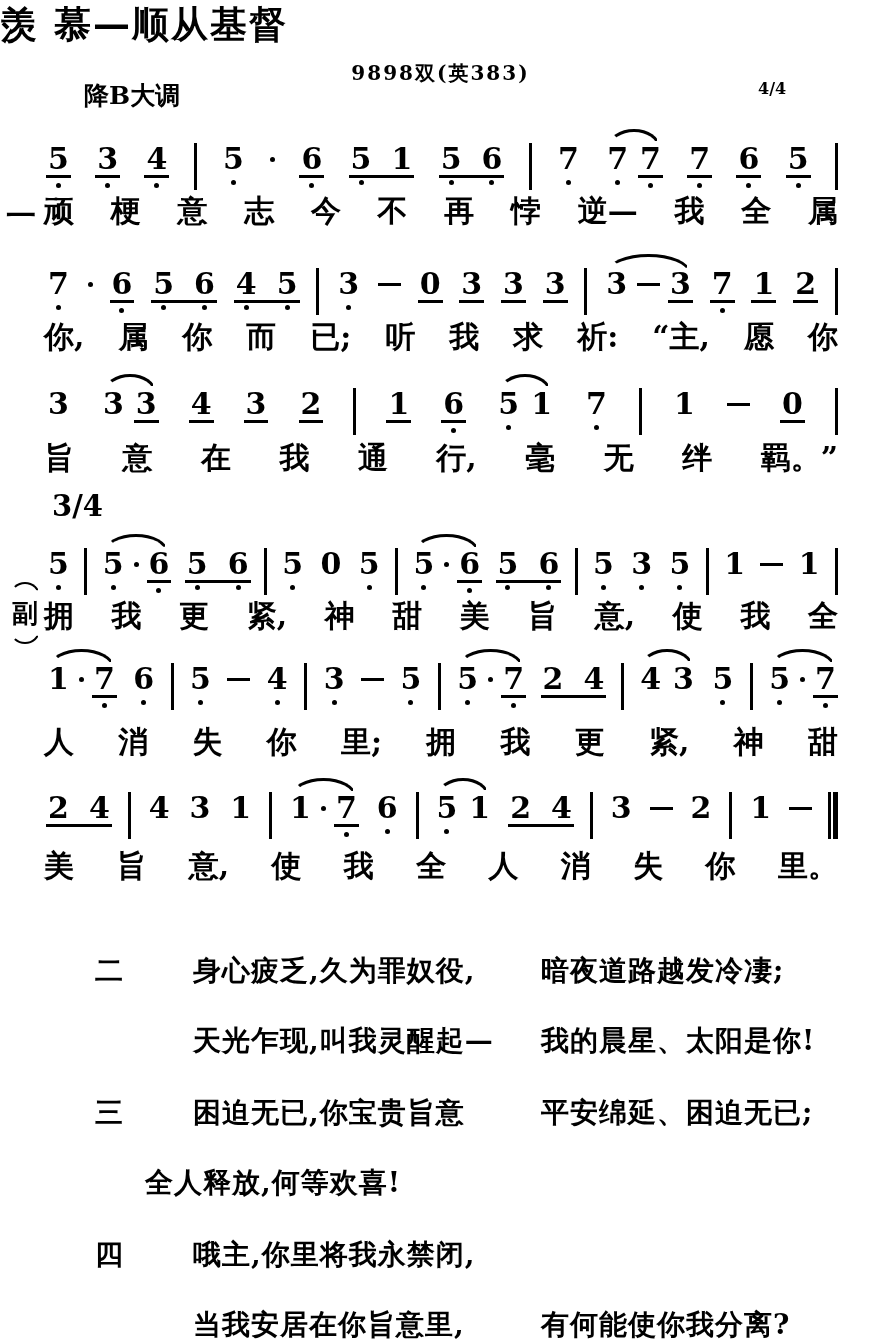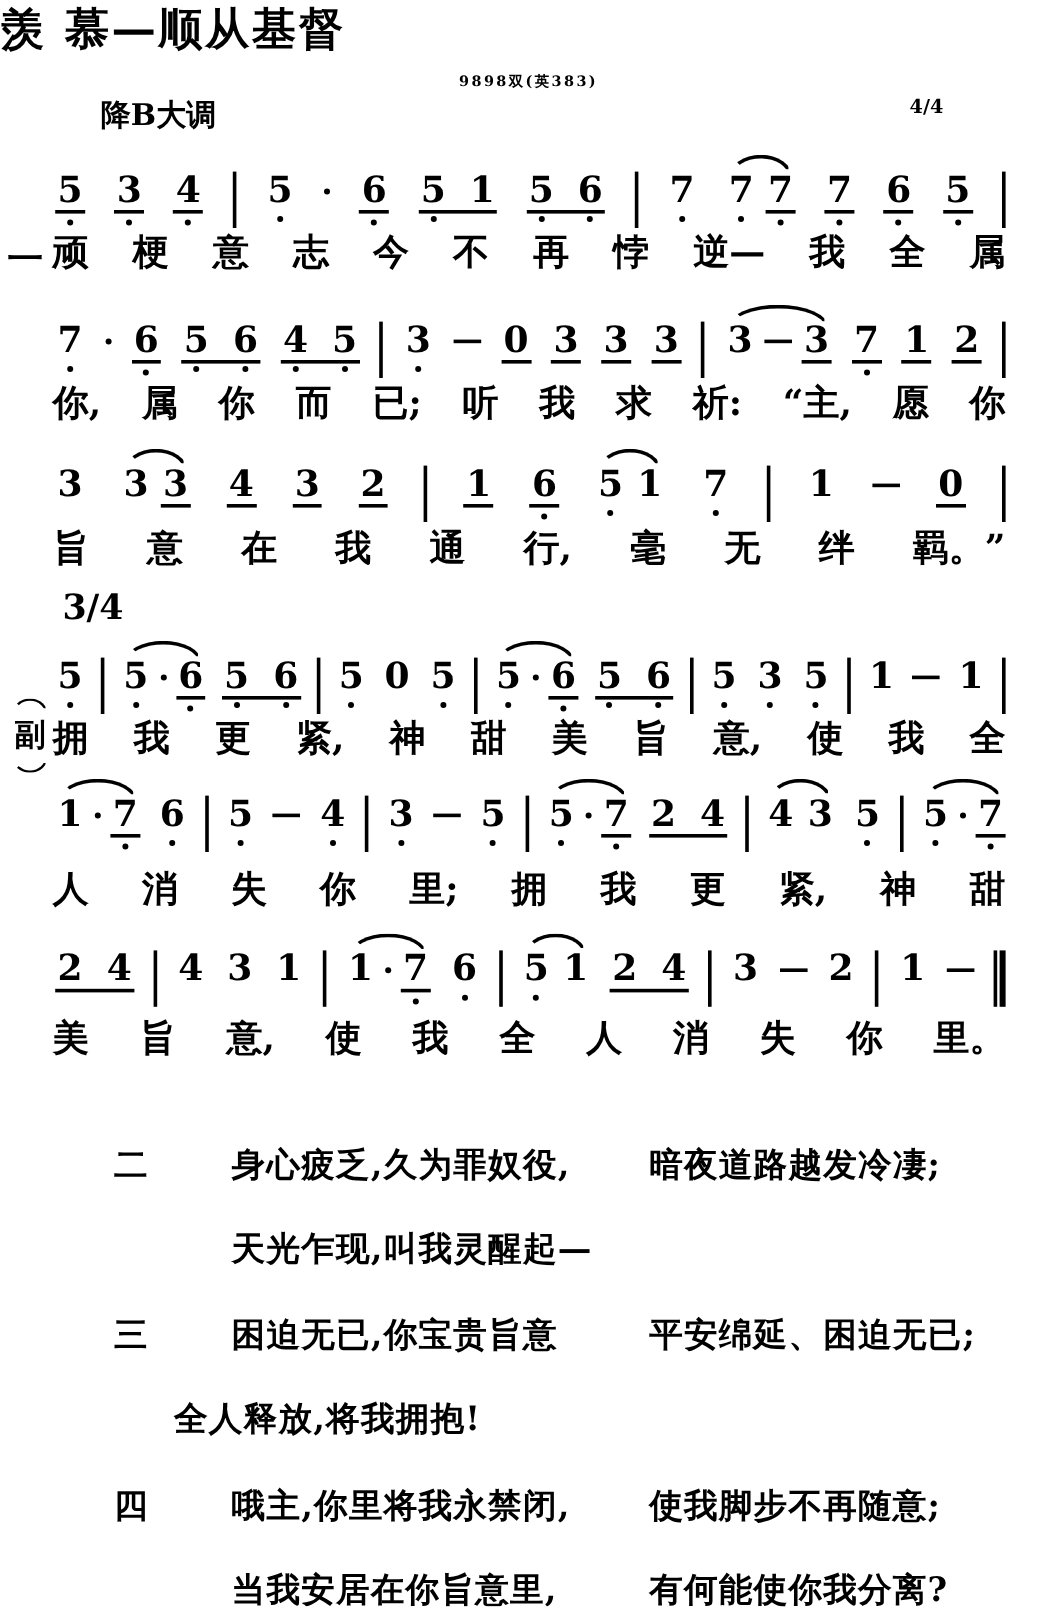--- a/index.html
+++ b/index.html
@@ -4,21 +4,21 @@
 <style>
   html,body{margin:0;padding:0;background:#fff;}
   .sheet{
     position:relative;width:881px;height:1339px;background:#ffffff;color:#000;
     font-family:"DejaVu Serif","Liberation Serif",serif;overflow:hidden;
   }
   
   .title{position:absolute;top:0;left:0;width:100%;
     font-size:37px;font-weight:900;letter-spacing:2px;}
   .subtitle{position:absolute;top:60px;left:0;width:100%;text-align:center;
-    font-size:12px;font-weight:bold;letter-spacing:2px;}
+    font-size:20px;font-weight:bold;letter-spacing:2px;}
   .key{position:absolute;top:79px;left:84px;font-size:25px;font-weight:bold;}
   .meter{position:absolute;top:79px;left:758px;font-size:16px;font-weight:bold;}
   .meter-change{position:absolute;top:489px;left:52px;font-size:29px;font-weight:bold;}
   
   .mline{position:absolute;left:46px;width:792px;display:flex;
     justify-content:space-between;align-items:flex-start;padding-top:16px;}
   .note{display:flex;flex-direction:column;align-items:center;}
   .num{font-weight:bold;font-size:30px;line-height:32px;height:32px;padding:0 2px;}
   .num.u{border-bottom:3px solid #000;}
   .odot{width:5px;height:5px;border-radius:50%;background:#000;margin-top:5px;}
@@ -616,38 +616,38 @@
   <div class="verses">
       <div class="verse">
         <div class="vline">
           <div class="vnum">二</div>
           <div class="vleft">身心疲乏,久为罪奴役,</div>
           <div class="vright">暗夜道路越发冷凄;</div>
         </div>
         <div class="vline">
           <div class="vnum"></div>
           <div class="vleft">天光乍现,叫我灵醒起—</div>
+          <div class="vright">我的晨星、太阳是你!</div>
         </div>
       </div>
       <div class="verse">
         <div class="vline">
           <div class="vnum">三</div>
           <div class="vleft">困迫无已,你宝贵旨意</div>
           <div class="vright">平安绵延、困迫无已;</div>
         </div>
         <div class="vline">
           <div class="vnum"></div>
-          <div class="vright">全人释放,将我拥抱!</div>
+          <div class="vright">全人释放,何等欢喜!</div>
         </div>
       </div>
       <div class="verse">
         <div class="vline">
           <div class="vnum">四</div>
           <div class="vleft">哦主,你里将我永禁闭,</div>
-          <div class="vright">使我脚步不再随意;</div>
         </div>
         <div class="vline">
           <div class="vnum"></div>
           <div class="vleft">当我安居在你旨意里,</div>
           <div class="vright">有何能使你我分离?</div>
         </div>
       </div>
     </div>
 </div>
 

